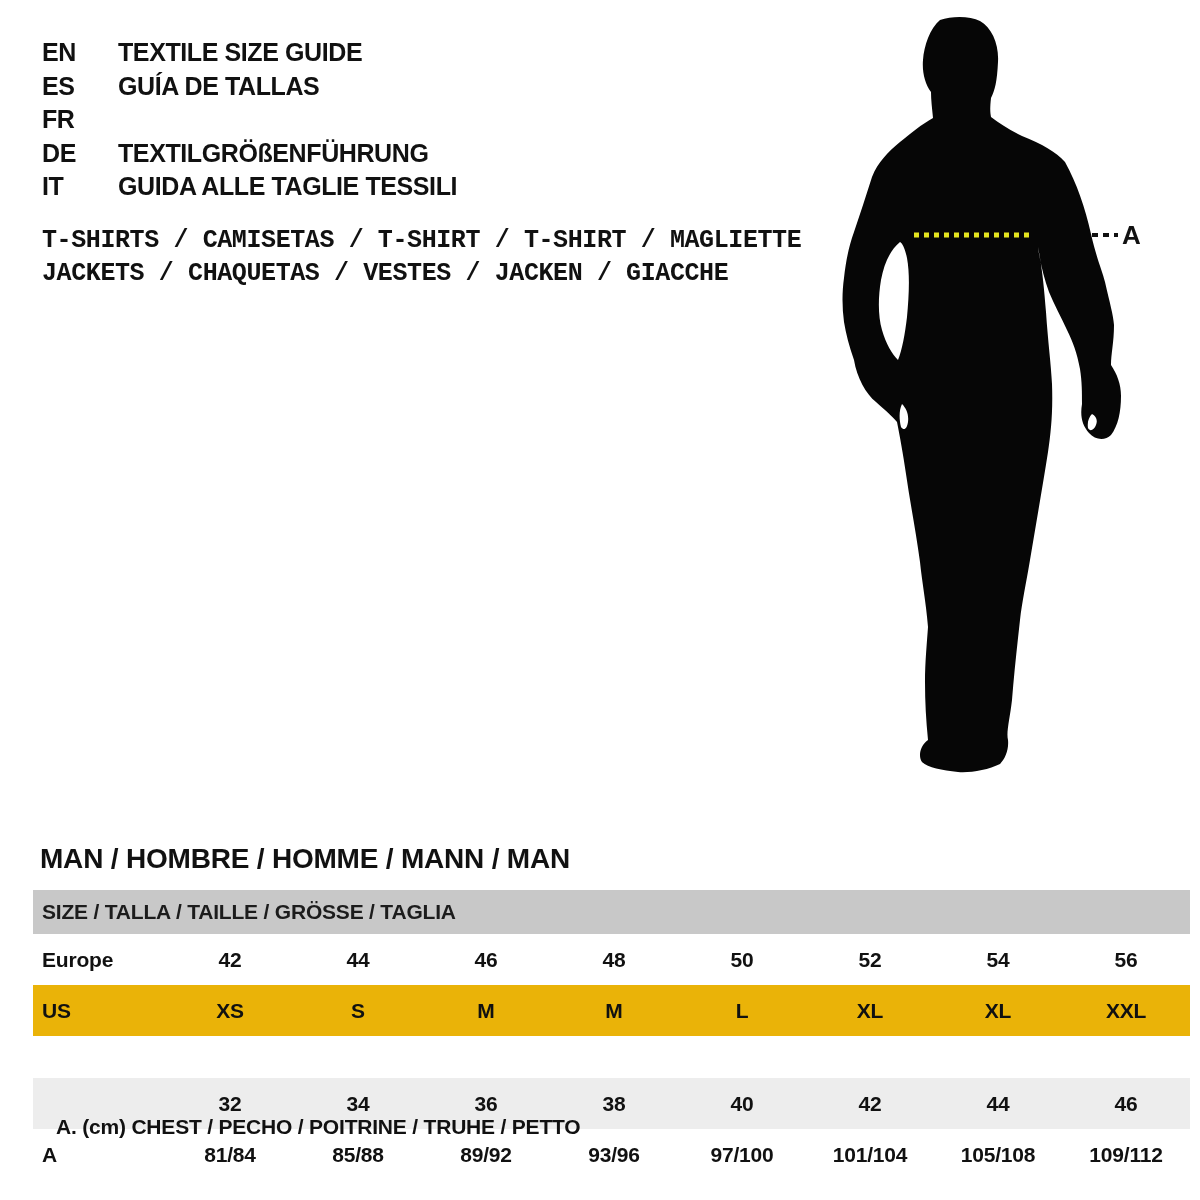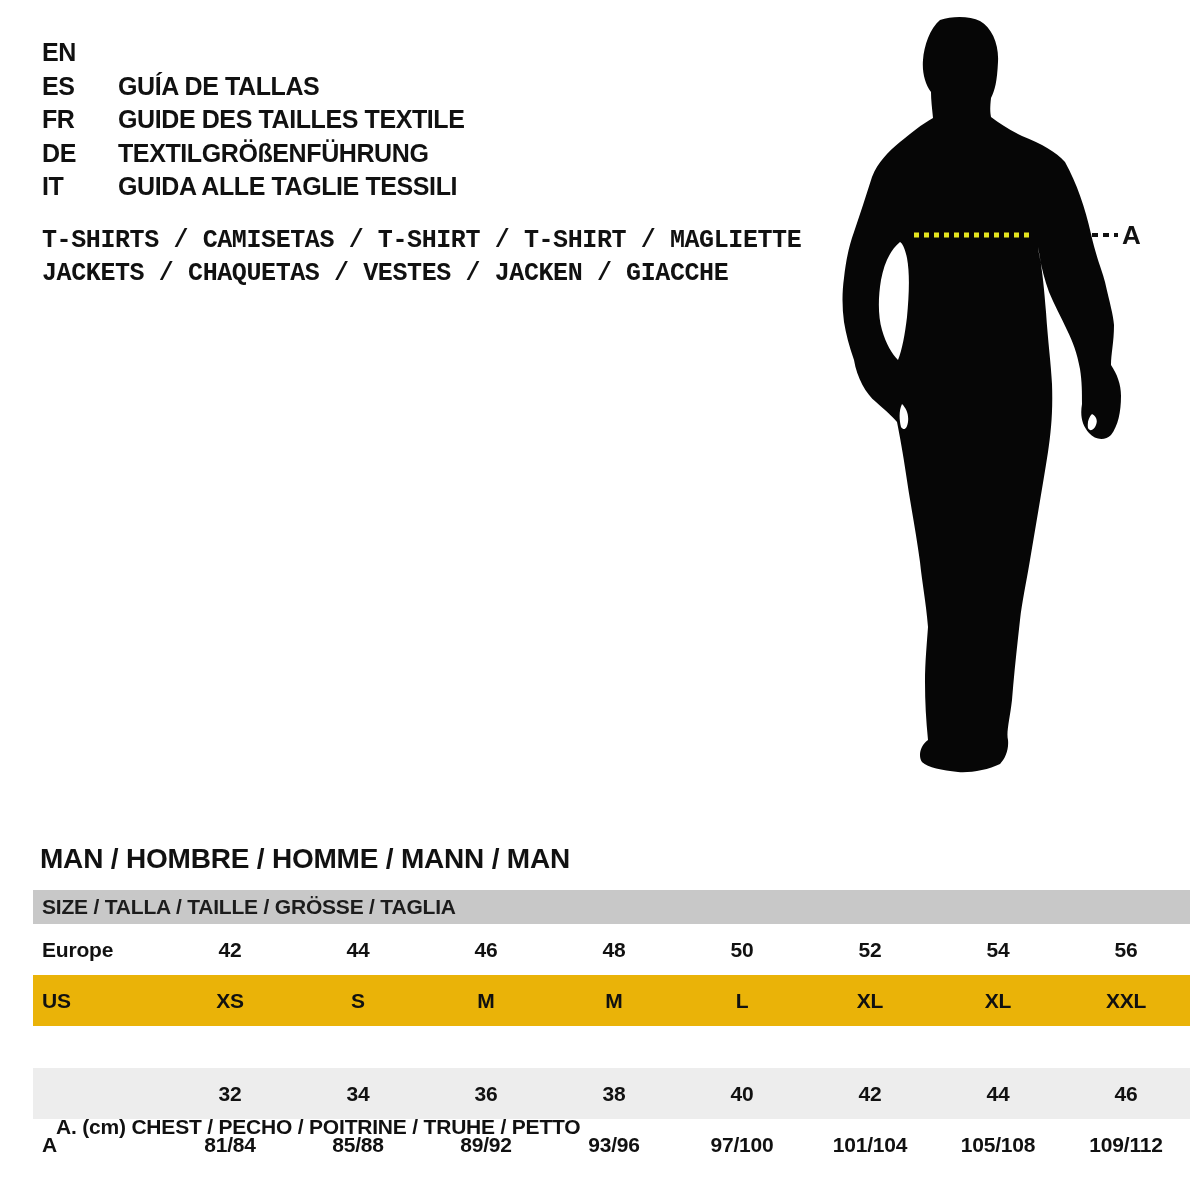--- a/index.html
+++ b/index.html
@@ -39,21 +39,21 @@
 
   
   .section-title {
     position: absolute; left: 40px; top: 843px; margin: 0;
     font-weight: bold; font-size: 28px; letter-spacing: -0.2px; white-space: nowrap;
   }
 
   
   .size-table { position: absolute; left: 33px; top: 890px; width: 1157px; }
   .t-header {
-    height: 34px; display: flex; align-items: center;
+    height: 44px; display: flex; align-items: center;
     padding-left: 9px; box-sizing: border-box;
     font-weight: bold; font-size: 21px; letter-spacing: -0.2px;
     color: #1c1c1c;
     text-align: right;
   }
   .t-row {
     display: grid; grid-template-columns: 133px repeat(8, 128px);
     height: 51px; align-items: center;
   }
   .t-cell {
@@ -69,28 +69,28 @@
   }
 </style>
 </head>
 <body>
 
 <div class="page">
 
   <section class="languages">
     <div class="lang-row">
       <span class="lang-code">EN</span>
+      <span class="lang-label">TEXTILE SIZE GUIDE</span>
     </div>
     <div class="lang-row">
       <span class="lang-code">ES</span>
       <span class="lang-label">GUÍA DE TALLAS</span>
     </div>
     <div class="lang-row">
       <span class="lang-code">FR</span>
-      <span class="lang-label">GUIDE DES TAILLES TEXTILE</span>
     </div>
     <div class="lang-row">
       <span class="lang-code">DE</span>
       <span class="lang-label">TEXTILGRÖßENFÜHRUNG</span>
     </div>
     <div class="lang-row">
       <span class="lang-code">IT</span>
       <span class="lang-label">GUIDA ALLE TAGLIE TESSILI</span>
     </div>
   </section>

